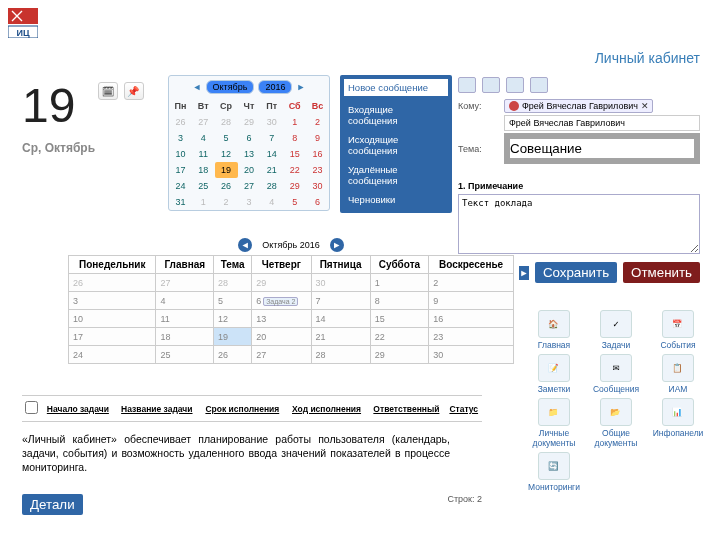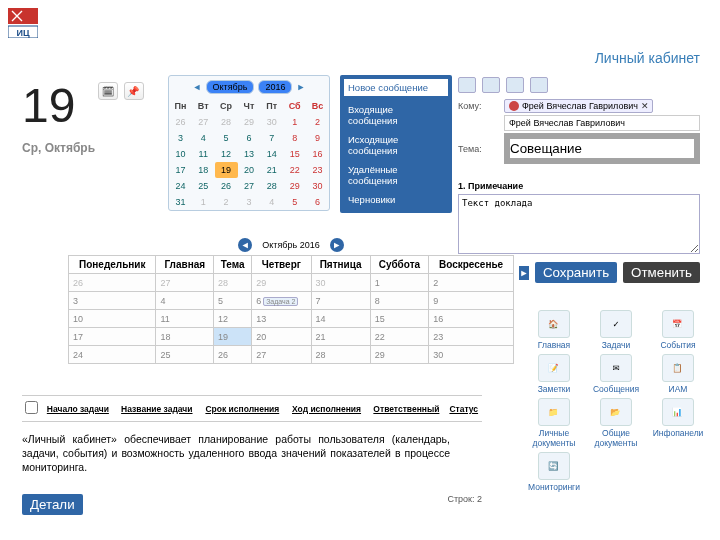--- a/index.html
+++ b/index.html
@@ -37,21 +37,21 @@
   .compose .chip .x { color: #333; cursor: pointer; }
   .compose .dropdown { flex: 1; border: 1px solid #ccc; padding: 2px 4px; background: #fff; }
   .compose input.text { flex: 1; border: 6px solid #a3a3a3; padding: 2px 0; }
   .compose .note-label { font-weight: bold; margin-top: 17px; }
   .compose textarea { width: 100%; height: 60px; border: 1px solid #aac; margin-top: 3px; padding: 3px; font-size: 9px; }
   .compose .footer { display: flex; align-items: center; gap: 6px; margin-top: 6px; }
   .compose .footer .pager { color: #555; }
   .compose .footer .pg { background: #2f66a6; color: #fff; width: 14px; height: 14px; display: inline-flex; align-items: center; justify-content: center; cursor: pointer; }
   .compose .footer .btn { padding: 3px 8px; border: none; border-radius: 2px; cursor: pointer; color: #fff; }
   .compose .footer .save { background: #2f66a6; }
-  .compose .footer .cancel { background: #404040; }
+  .compose .footer .cancel { background: #7f1d1d; }
   .week-cal { position: absolute; top: 238px; left: 68px; width: 446px; font-size: 9px; }
   .week-cal .head { display: flex; justify-content: center; align-items: center; gap: 10px; margin-bottom: 3px; }
   .week-cal .nav { width: 14px; height: 14px; background: #2f66a6; color: #fff; border-radius: 50%; display: inline-flex; align-items: center; justify-content: center; cursor: pointer; }
   .week-cal table { width: 100%; border-collapse: collapse; }
   .week-cal th, .week-cal td { border: 1px solid #ccc; padding: 3px 4px; height: 18px; }
   .week-cal th { background: #fff; font-weight: bold; font-size: 10px; }
   .week-cal td { color: #888; cursor: pointer; background: #fdfdfd; }
   .week-cal td.dim { color: #bbb; }
   .week-cal td.sel { background: #cce3f8; }
   .week-cal td .ev { font-size: 7px; background: #e6f0fa; border: 1px solid #aac; border-radius: 2px; padding: 0 2px; margin-left: 2px; }

